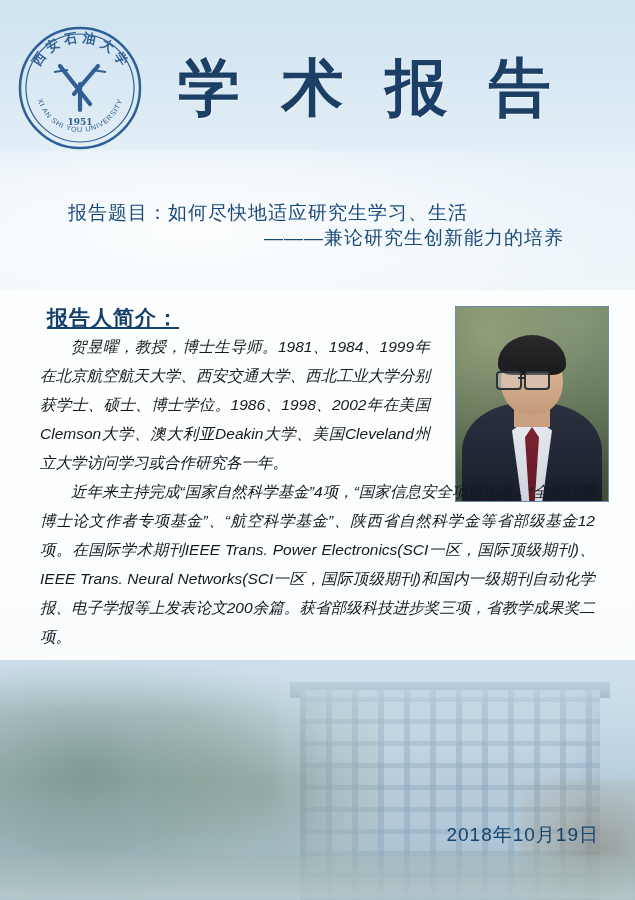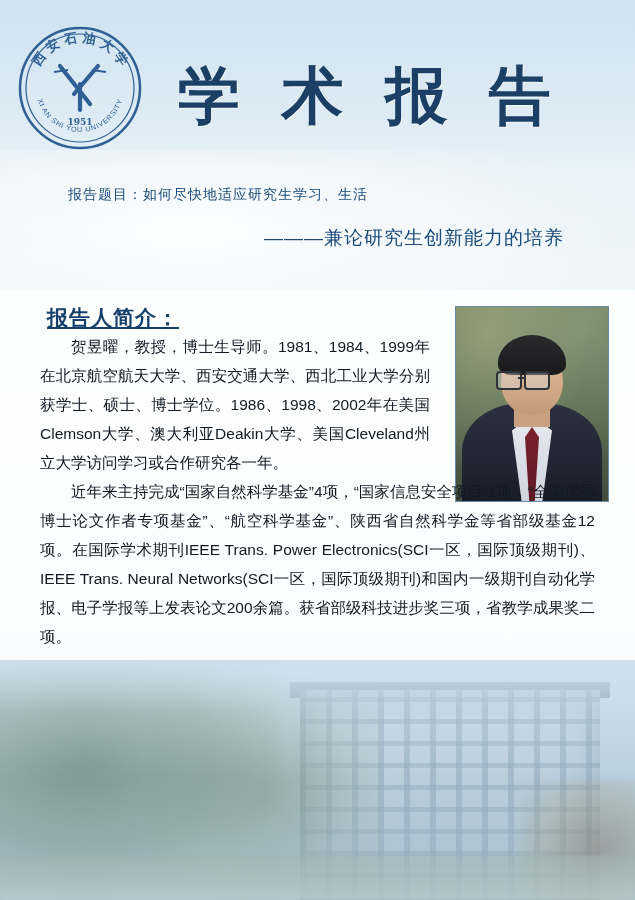--- a/index.html
+++ b/index.html
@@ -110,28 +110,27 @@
     position: absolute;
     left: 178px; top: 46px;
     width: 440px;
     font-family: "DejaVu Serif", serif;
     font-weight: bold;
     font-size: 62px;
     letter-spacing: 10px;
     color: #1c3f66;
     text-shadow: 1px 1px 0 rgba(255,255,255,0.6);
     white-space: nowrap;
-    margin-top: 8px;
   }
 
   
   .topic-line {
     position: absolute;
-    left: 68px; top: 186px;
-    font-size: 14px;
+    left: 68px; top: 200px;
+    font-size: 19px;
     color: #1b4a7a;
     letter-spacing: 1px;
   }
   .topic-sub {
     position: absolute;
     left: 264px; top: 225px;
     font-size: 19px;
     color: #1b4a7a;
     letter-spacing: 1px;
   }
@@ -222,20 +221,21 @@
     width: 555px;
     font-size: 15.5px;
     line-height: 29px;
     color: #111a22;
     text-align: justify;
   }
   .bio-p1 { width: 390px; }
   .bio-p {
     margin: 0;
     text-indent: 2em;
+    font-style: italic;
   }
   .bio-p2, .bio-p3 { width: 555px; margin-top: 0; }
 
   
   .footer-info {
     position: absolute;
     left: 72px; top: 706px;
     font-size: 19px;
     line-height: 33px;
     color: #13436f;
@@ -319,14 +319,15 @@
     <div class="p-glass-r"></div>
     <div class="p-bridge"></div>
   </div>
 
   <div class="bio-body">
     <p class="bio-p bio-p1">贺昱曜，教授，博士生导师。1981、1984、1999年在北京航空航天大学、西安交通大学、西北工业大学分别获学士、硕士、博士学位。1986、1998、2002年在美国Clemson大学、澳大利亚Deakin大学、美国Cleveland州立大学访问学习或合作研究各一年。</p>
     <p class="bio-p bio-p2">近年来主持完成“国家自然科学基金”4项，“国家信息安全项目”1项，“全国优秀博士论文作者专项基金”、“航空科学基金”、陕西省自然科学金等省部级基金12项。在国际学术期刊IEEE Trans. Power Electronics(SCI一区，国际顶级期刊)、IEEE Trans. Neural Networks(SCI一区，国际顶级期刊)和国内一级期刊自动化学报、电子学报等上发表论文200余篇。获省部级科技进步奖三项，省教学成果奖二项。</p>
   </div>
 
 
+  <div class="date-stamp">2018年10月19日</div>
 
 </div>
 
 </body></html>

